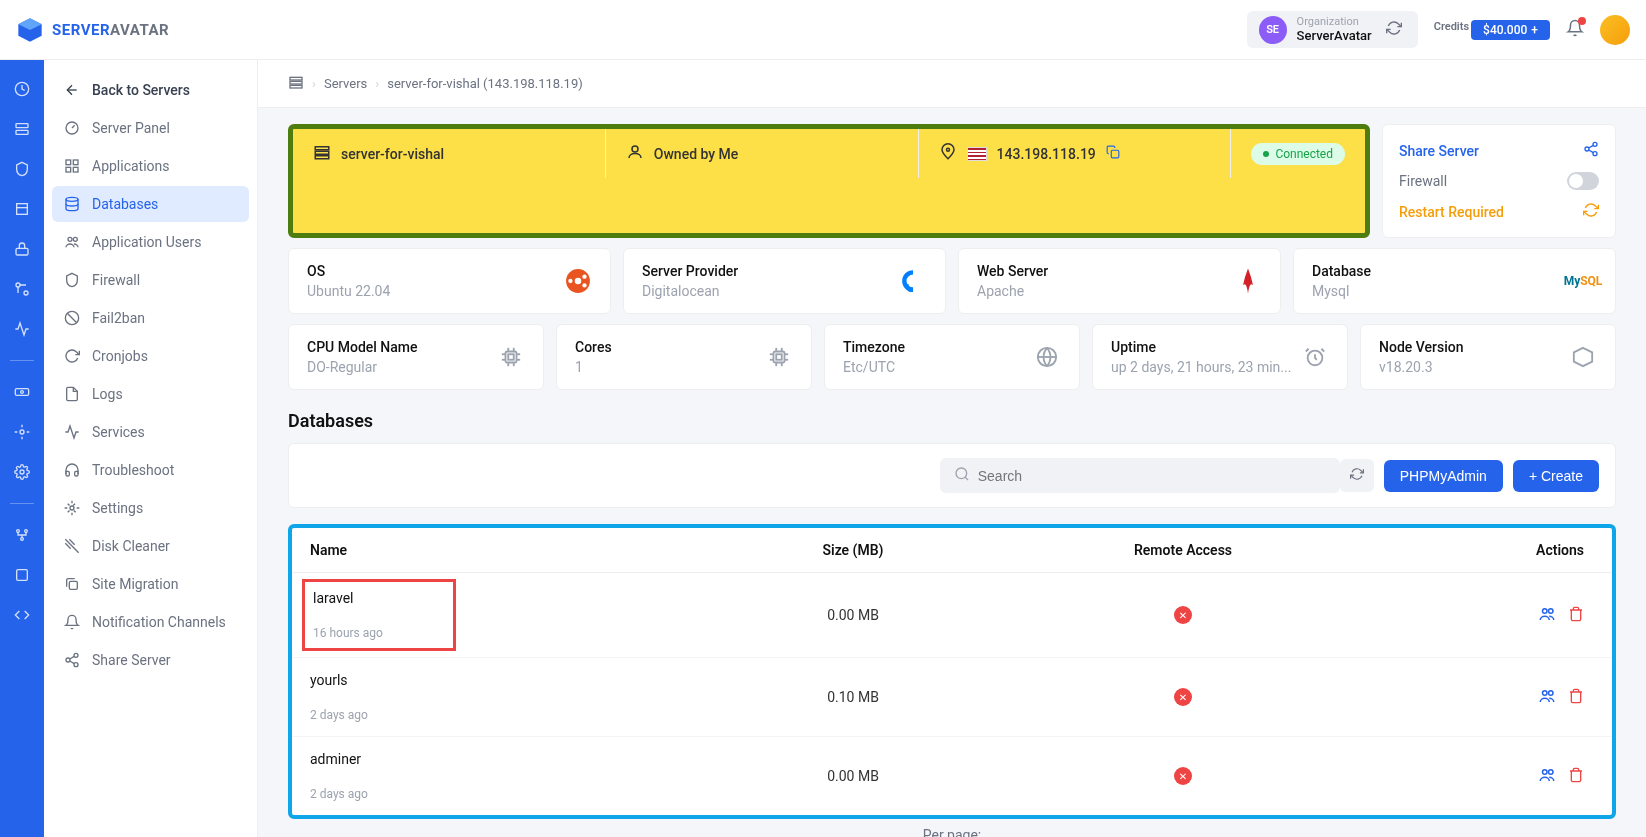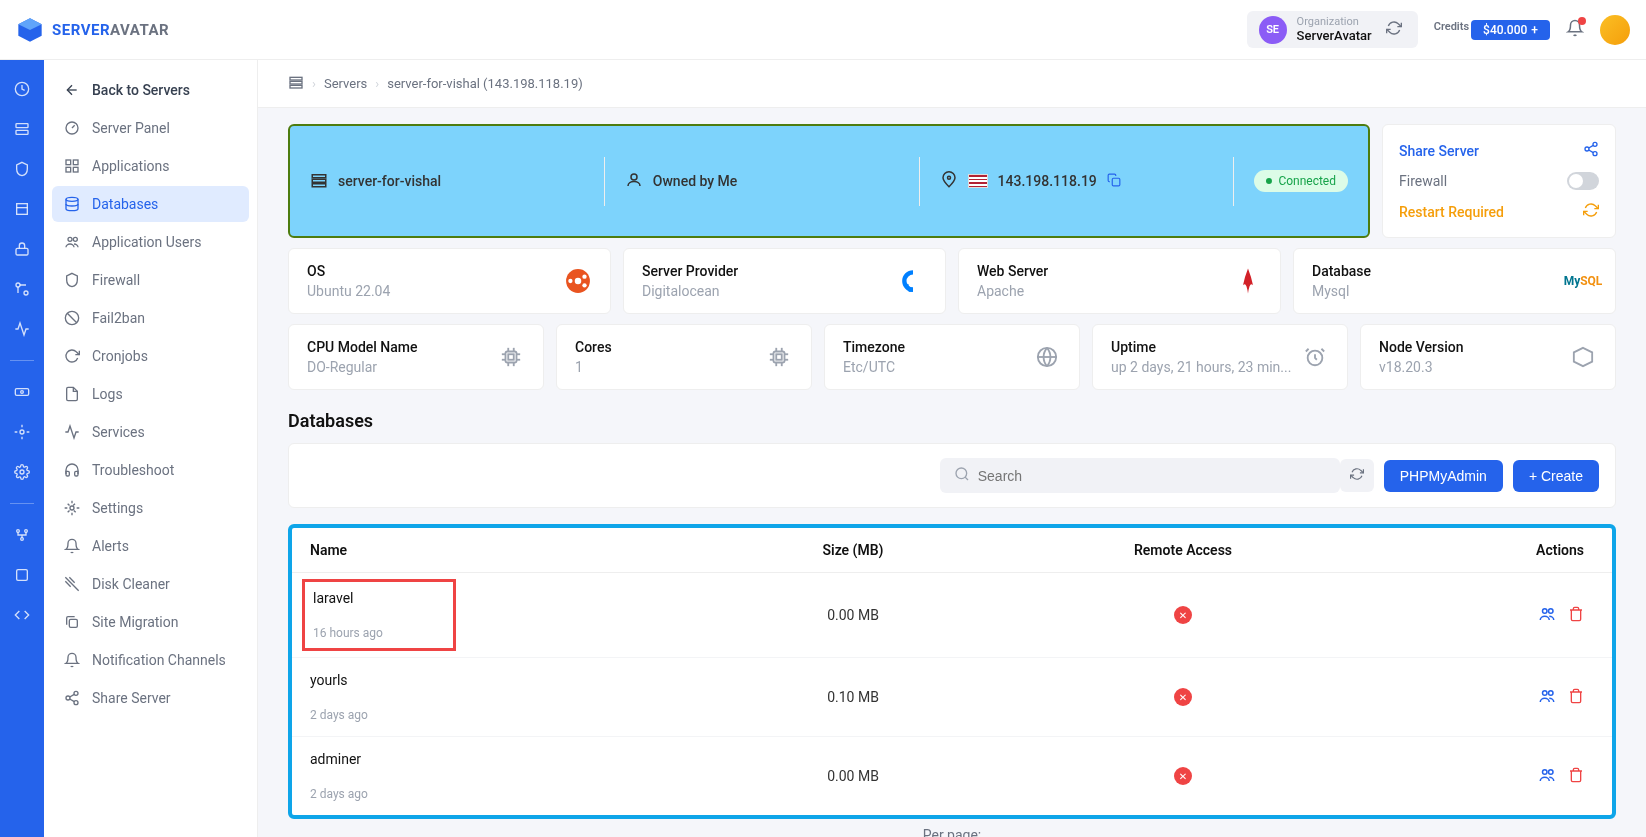--- a/index.html
+++ b/index.html
@@ -41,21 +41,21 @@
 
 
 .breadcrumb { display: flex; align-items: center; gap: 8px; padding: 14px 30px; background: #fff; border-bottom: 1px solid #eee; font-size: 13px; color: #6b7280; }
 .breadcrumb .bc-sep { color: #d1d5db; }
 .bc-item { cursor: pointer; }
 
 .inner { padding: 16px 30px; }
 
 
 .server-head { display: flex; gap: 12px; margin-bottom: 10px; }
-.sh-main { flex: 1; background: #7dd3fc; border: 2px solid #4d7c0f; border-radius: 6px; display: flex; align-items: center; }
+.sh-main { flex: 1; background: #fde047; border: 5px solid #4d7c0f; border-radius: 6px; display: flex; align-items: flex-start; }
 .sh-cell { display: flex; align-items: center; gap: 10px; padding: 14px 20px; border-right: 1px solid #eee; flex: 1; }
 .sh-cell:last-child { border-right: none; justify-content: flex-end; }
 .sh-cell.status-cell { flex: 0 0 auto; }
 .status-pill { background: #dcfce7; color: #16a34a; padding: 4px 12px; border-radius: 12px; font-size: 12px; display: flex; align-items: center; gap: 6px; }
 .status-dot { width: 6px; height: 6px; background: #16a34a; border-radius: 50%; }
 .flag-icon { width: 20px; height: 14px; background: linear-gradient(to bottom, #b22234 0%, #b22234 15%, white 15%, white 30%, #b22234 30%, #b22234 45%, white 45%, white 60%, #b22234 60%, #b22234 75%, white 75%, white 90%, #b22234 90%); border: 1px solid #ddd; position: relative;}
 .copy-icon { color: #2563eb; cursor: pointer; }
 .sh-side { width: 234px; background: #fff; border: 1px solid #eee; border-radius: 6px; padding: 10px 16px; display: flex; flex-direction: column; }
 .sh-side-row { display: flex; justify-content: space-between; align-items: center; padding: 6px 0; font-size: 14px; }
 .share-link { color: #2563eb; font-weight: 500; cursor: pointer; }
@@ -332,29 +332,20 @@
           <span>Troubleshoot</span>
         </div>
         <div class="sidebar-item">
           <span class="si-icon">
             <svg width="16" height="16" viewBox="0 0 24 24" fill="none" stroke="currentColor" stroke-width="2">
               <circle cx="12" cy="12" r="3"></circle>
               <path d="M12 1v4m0 14v4m11-11h-4M5 12H1m15.5-6.5l-2.8 2.8M8.3 15.7l-2.8 2.8m12 0l-2.8-2.8M8.3 8.3L5.5 5.5"></path>
             </svg>
           </span>
           <span>Settings</span>
-        </div>
-        <div class="sidebar-item">
-          <span class="si-icon">
-            <svg width="16" height="16" viewBox="0 0 24 24" fill="none" stroke="currentColor" stroke-width="2">
-              <path d="M18 8A6 6 0 006 8c0 7-3 9-3 9h18s-3-2-3-9"></path>
-              <path d="M13.73 21a2 2 0 01-3.46 0"></path>
-            </svg>
-          </span>
-          <span>Alerts</span>
         </div>
         <div class="sidebar-item">
           <span class="si-icon">
             <svg width="16" height="16" viewBox="0 0 24 24" fill="none" stroke="currentColor" stroke-width="2">
               <path d="M2 2l20 20M8 2l8 8M2 8l8 8"></path>
             </svg>
           </span>
           <span>Disk Cleaner</span>
         </div>
         <div class="sidebar-item">

